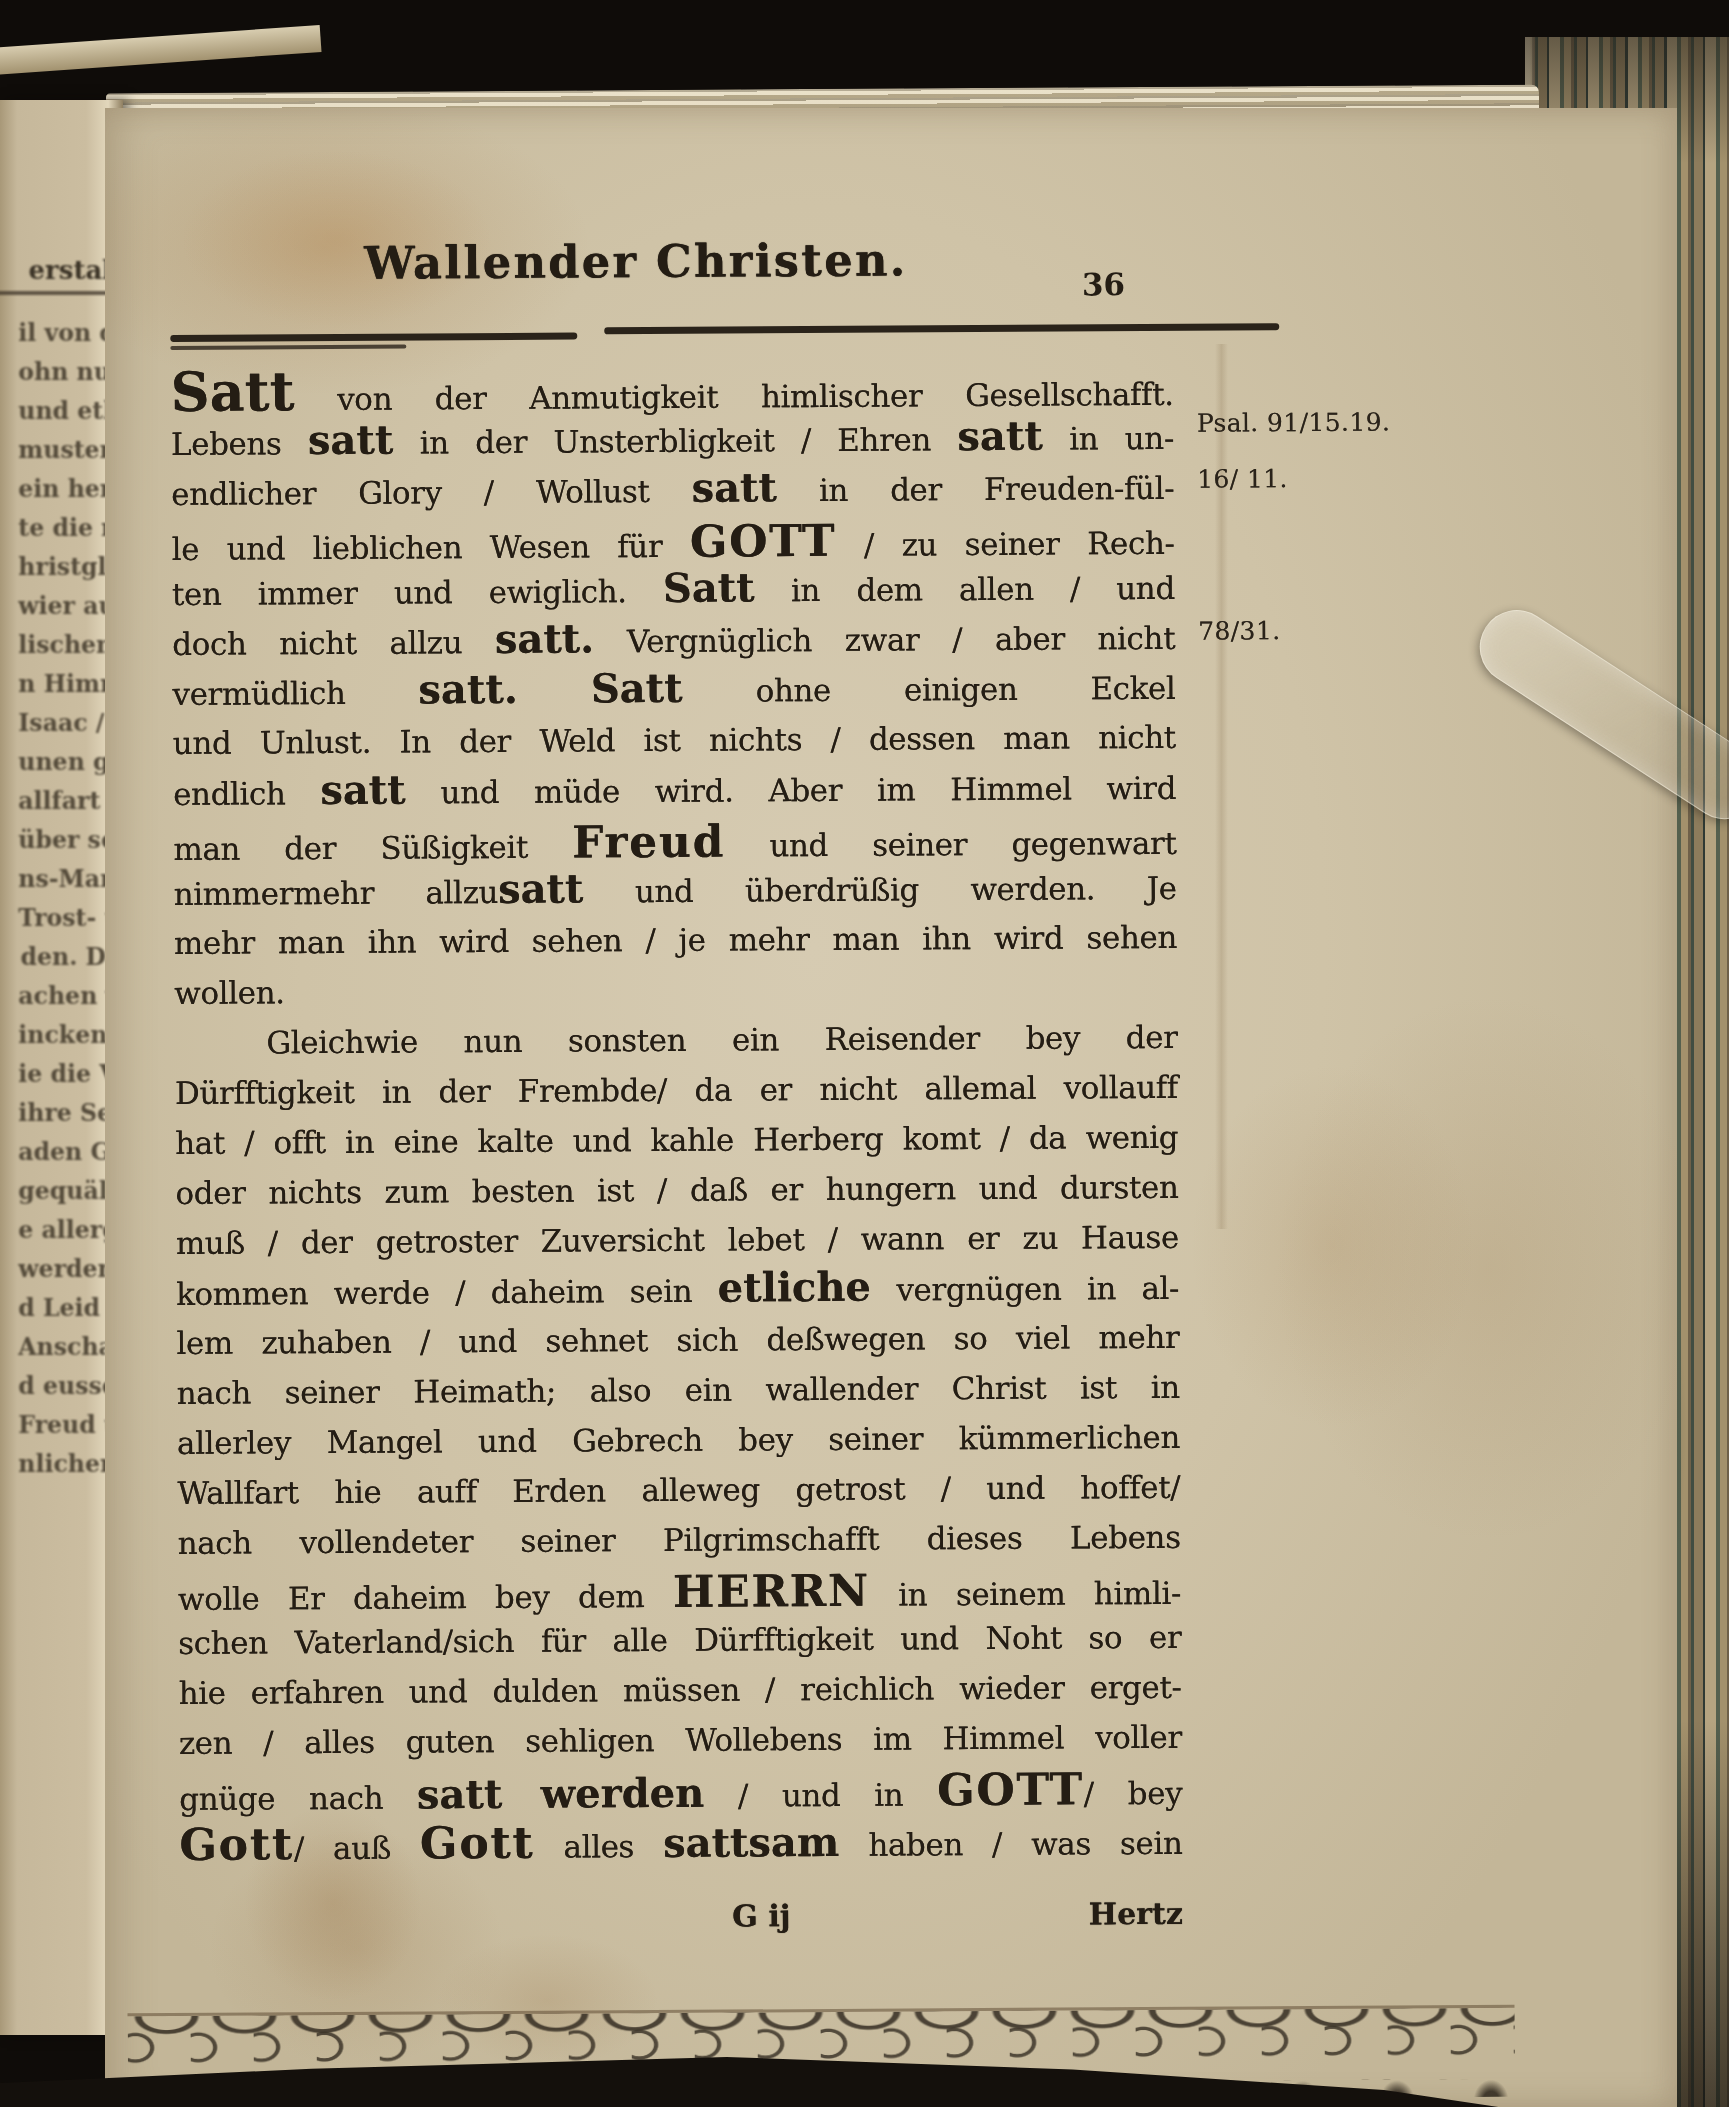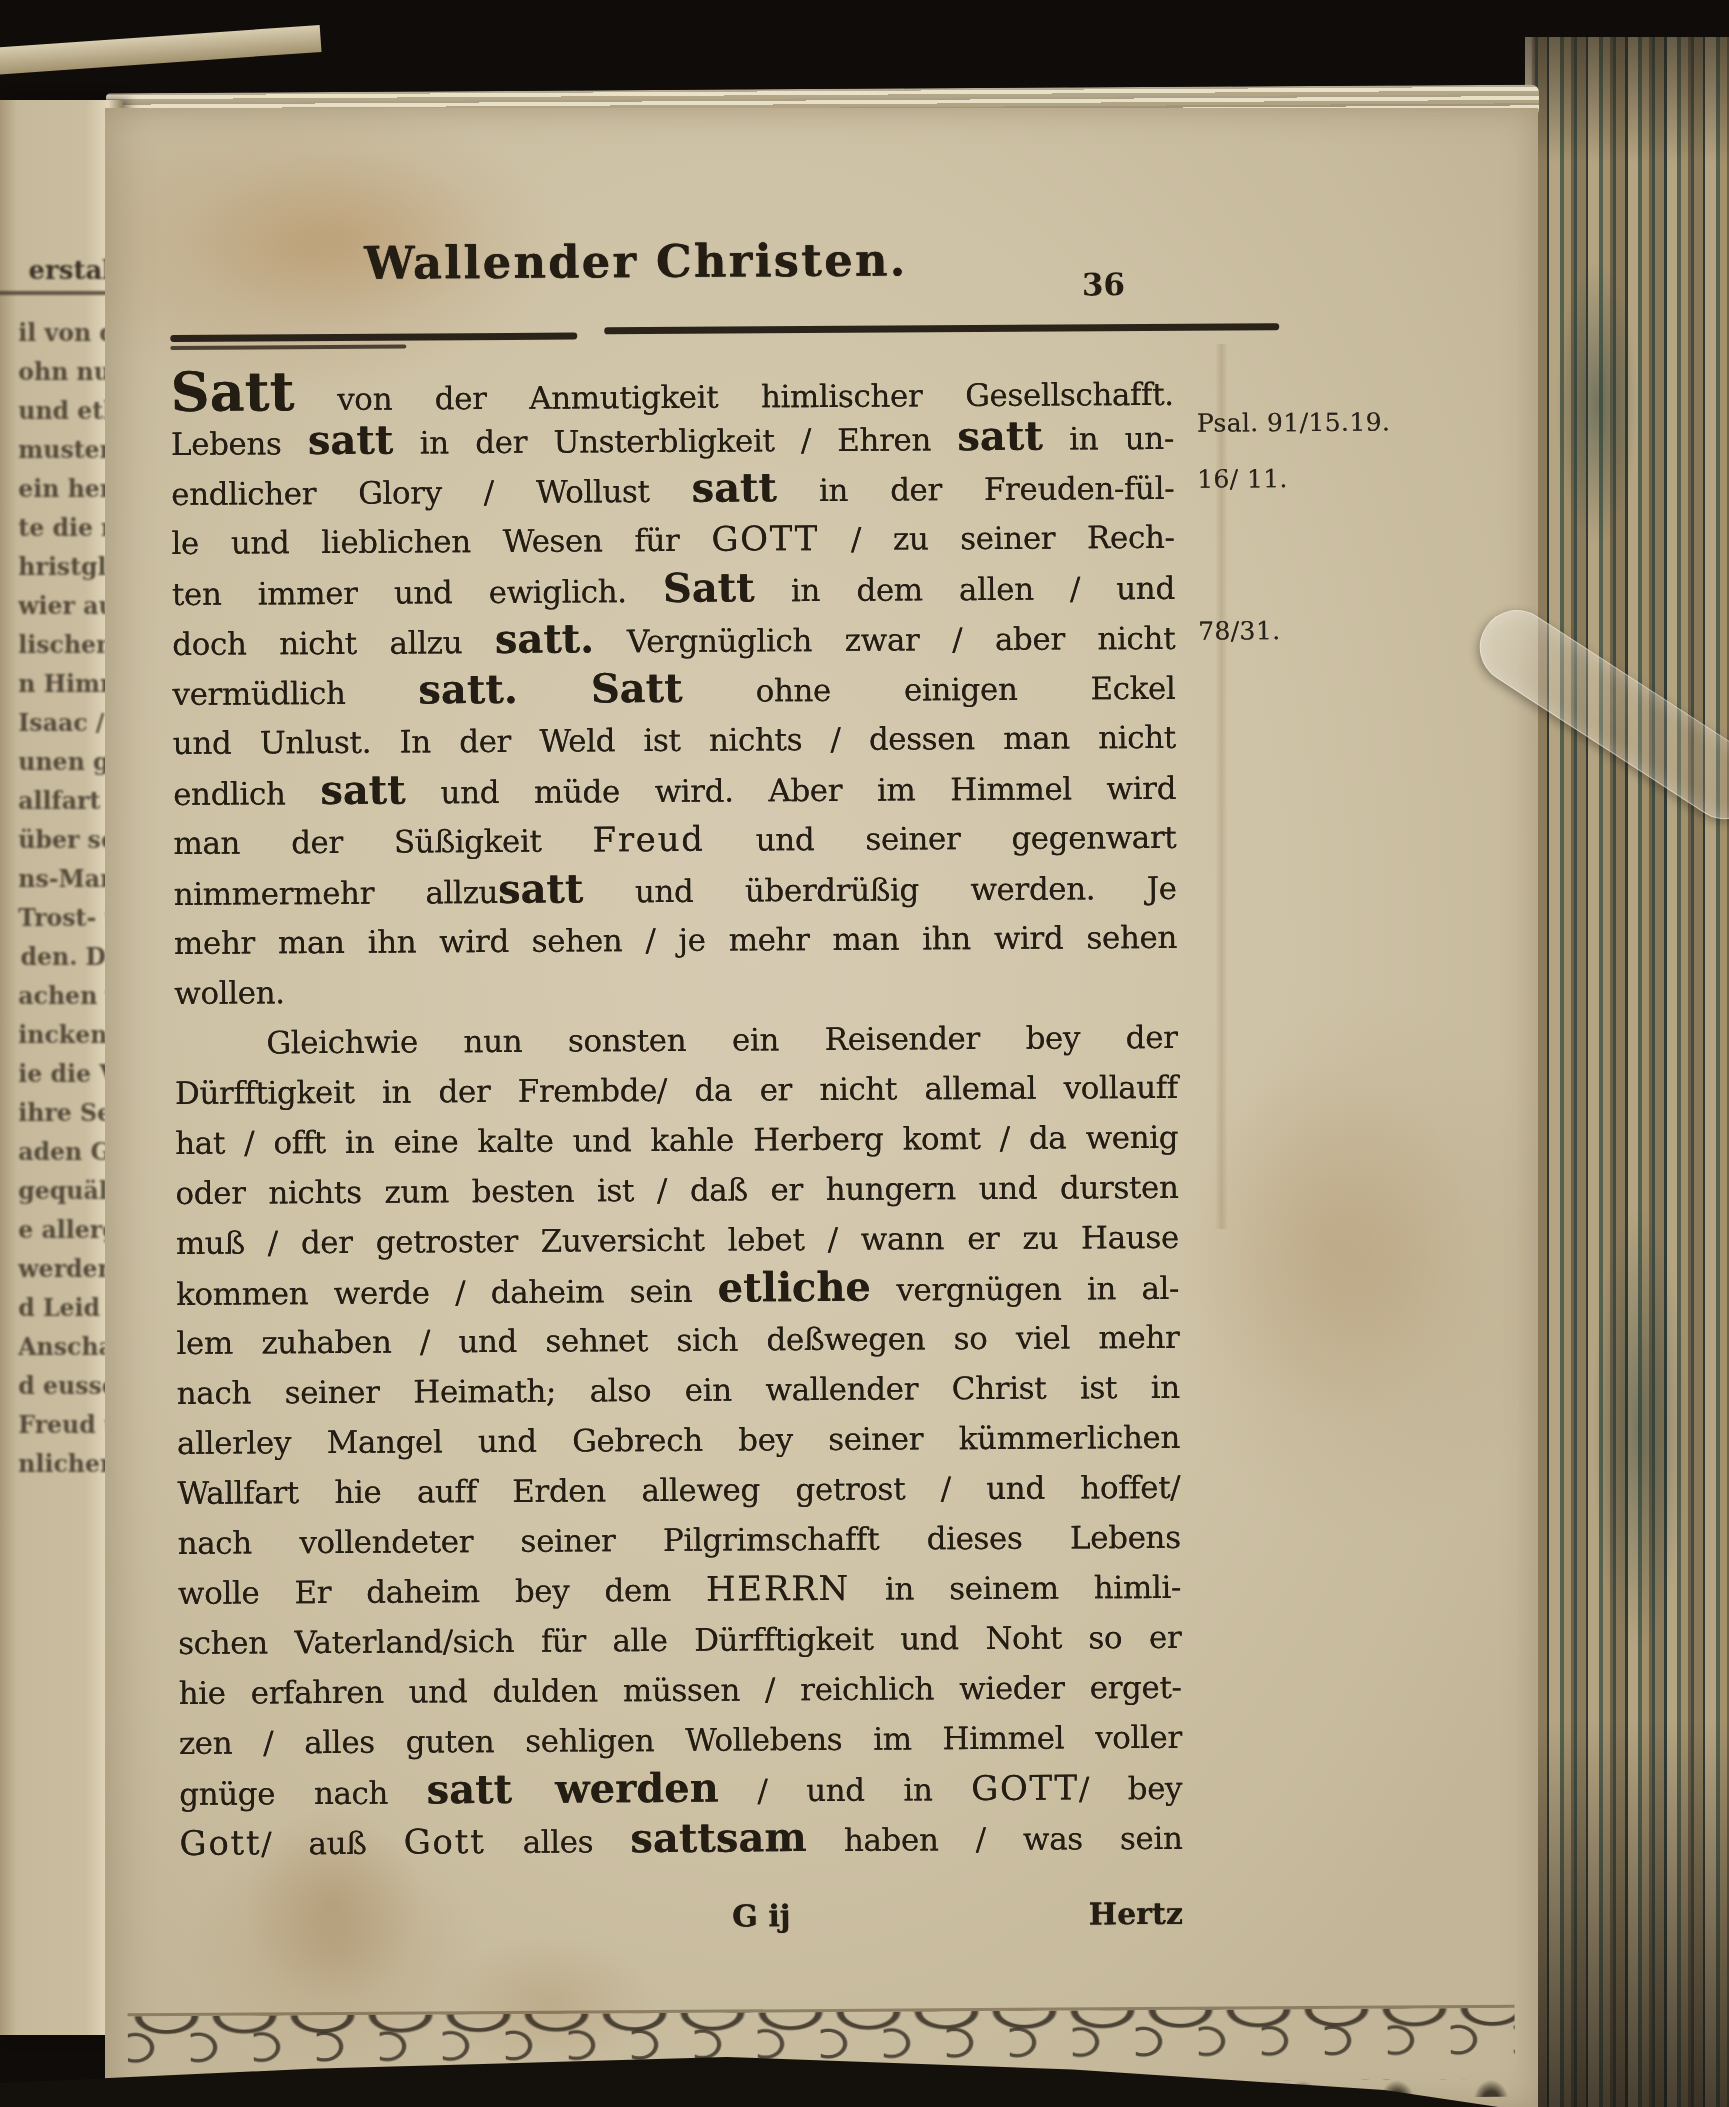--- a/index.html
+++ b/index.html
@@ -52,21 +52,21 @@
   .left-strip .corner{position:absolute;left:-25px;top:-63px;width:346px;height:27px;
     background:linear-gradient(180deg,#d8cdb0,#a2926f);transform:rotate(-4deg);}
   .left-head{position:absolute;right:2.5px;top:155px;width:126px;
     font-size:26px;font-weight:700;color:#3c3427;white-space:nowrap;text-align:right;
     filter:blur(0.8px);border-bottom:4.2px solid rgba(60,50,38,0.75);padding-bottom:5.9px;}
   .left-lines{position:absolute;right:1.7px;top:219px;width:103px;filter:blur(0.9px);}
   .left-lines div{height:39px;font-size:23.6px;font-weight:700;color:#453c2d;
     white-space:nowrap;text-align:right;overflow:hidden;opacity:0.88;}
 
   
-  .page{position:absolute;left:105px;top:108px;width:1433px;height:2000px;z-index:2;
+  .page{position:absolute;left:105px;top:108px;width:1572px;height:2000px;z-index:2;
     background:
       radial-gradient(ellipse 379px 211px at 14% 7%, rgba(170,128,78,0.30), rgba(170,128,78,0) 70%),
       radial-gradient(ellipse 295px 379px at 88% 58%, rgba(160,130,88,0.20), rgba(160,130,88,0) 72%),
       radial-gradient(ellipse 211px 169px at 16% 92%, rgba(150,115,70,0.22), rgba(150,115,70,0) 70%),
       radial-gradient(ellipse 928px 1349px at 45% 42%, #d6cbb2 0%, #cfc3a7 55%, #c3b698 100%);
     box-shadow:inset 17px 0 34px rgba(120,100,70,0.25), inset -12.6px 0 25px rgba(120,100,70,0.18);
   }
   .crease{position:absolute;left:1110px;top:236px;width:12.6px;height:885px;
     background:linear-gradient(90deg, rgba(120,95,60,0) 0%, rgba(120,95,60,0.20) 50%, rgba(120,95,60,0) 100%);}
   .stain{position:absolute;border-radius:50%;}
@@ -87,21 +87,21 @@
   .rule-a{position:absolute;left:70px;top:223px;width:407px;height:6.7px;background:#2a231a;border-radius:3.4px;}
   .rule-b{position:absolute;left:504px;top:218px;width:675px;height:6.7px;background:#2a231a;border-radius:3.4px;}
   .rule-c{position:absolute;left:70px;top:234px;width:236px;height:4.2px;background:rgba(42,35,26,0.8);border-radius:2.5px;}
 
   .body-lines{position:absolute;left:70px;top:263px;width:1003px;}
   .body-lines > div{height:50px;font-size:31px;letter-spacing:-0.4px;white-space:nowrap;
     text-align:justify;text-align-last:justify;text-shadow:0 0 0.6px rgba(36,29,20,0.85);}
   .body-lines > div.short{text-align-last:left;}
   .body-lines b{font-size:40px;line-height:0.8;letter-spacing:0;}
   .body-lines > div:first-child b{font-size:54px;line-height:0.65;}
-  .caps{font-weight:400;font-size:34px;letter-spacing:1.7px;line-height:0.9;}
+  .caps{font-weight:700;font-size:44px;letter-spacing:1.7px;line-height:0.9;}
 
   .margin-note{position:absolute;left:1096px;width:261px;font-size:25px;color:#2a231a;
     letter-spacing:0.4px;text-shadow:0 0 0.4px rgba(42,35,26,0.7);}
   .note-1{top:303px;}
   .note-2{top:359px;}
   .note-3{top:511px;}
 
   .sig-line{position:absolute;left:70px;top:1790px;width:1003px;height:51px;font-size:30px;font-weight:700;}
   .signature{position:absolute;left:497px;width:169px;text-align:center;text-shadow:0 0 0.8px #241d14;}
   .catchword{position:absolute;right:0;width:211px;text-align:right;text-shadow:0 0 0.8px #241d14;}

